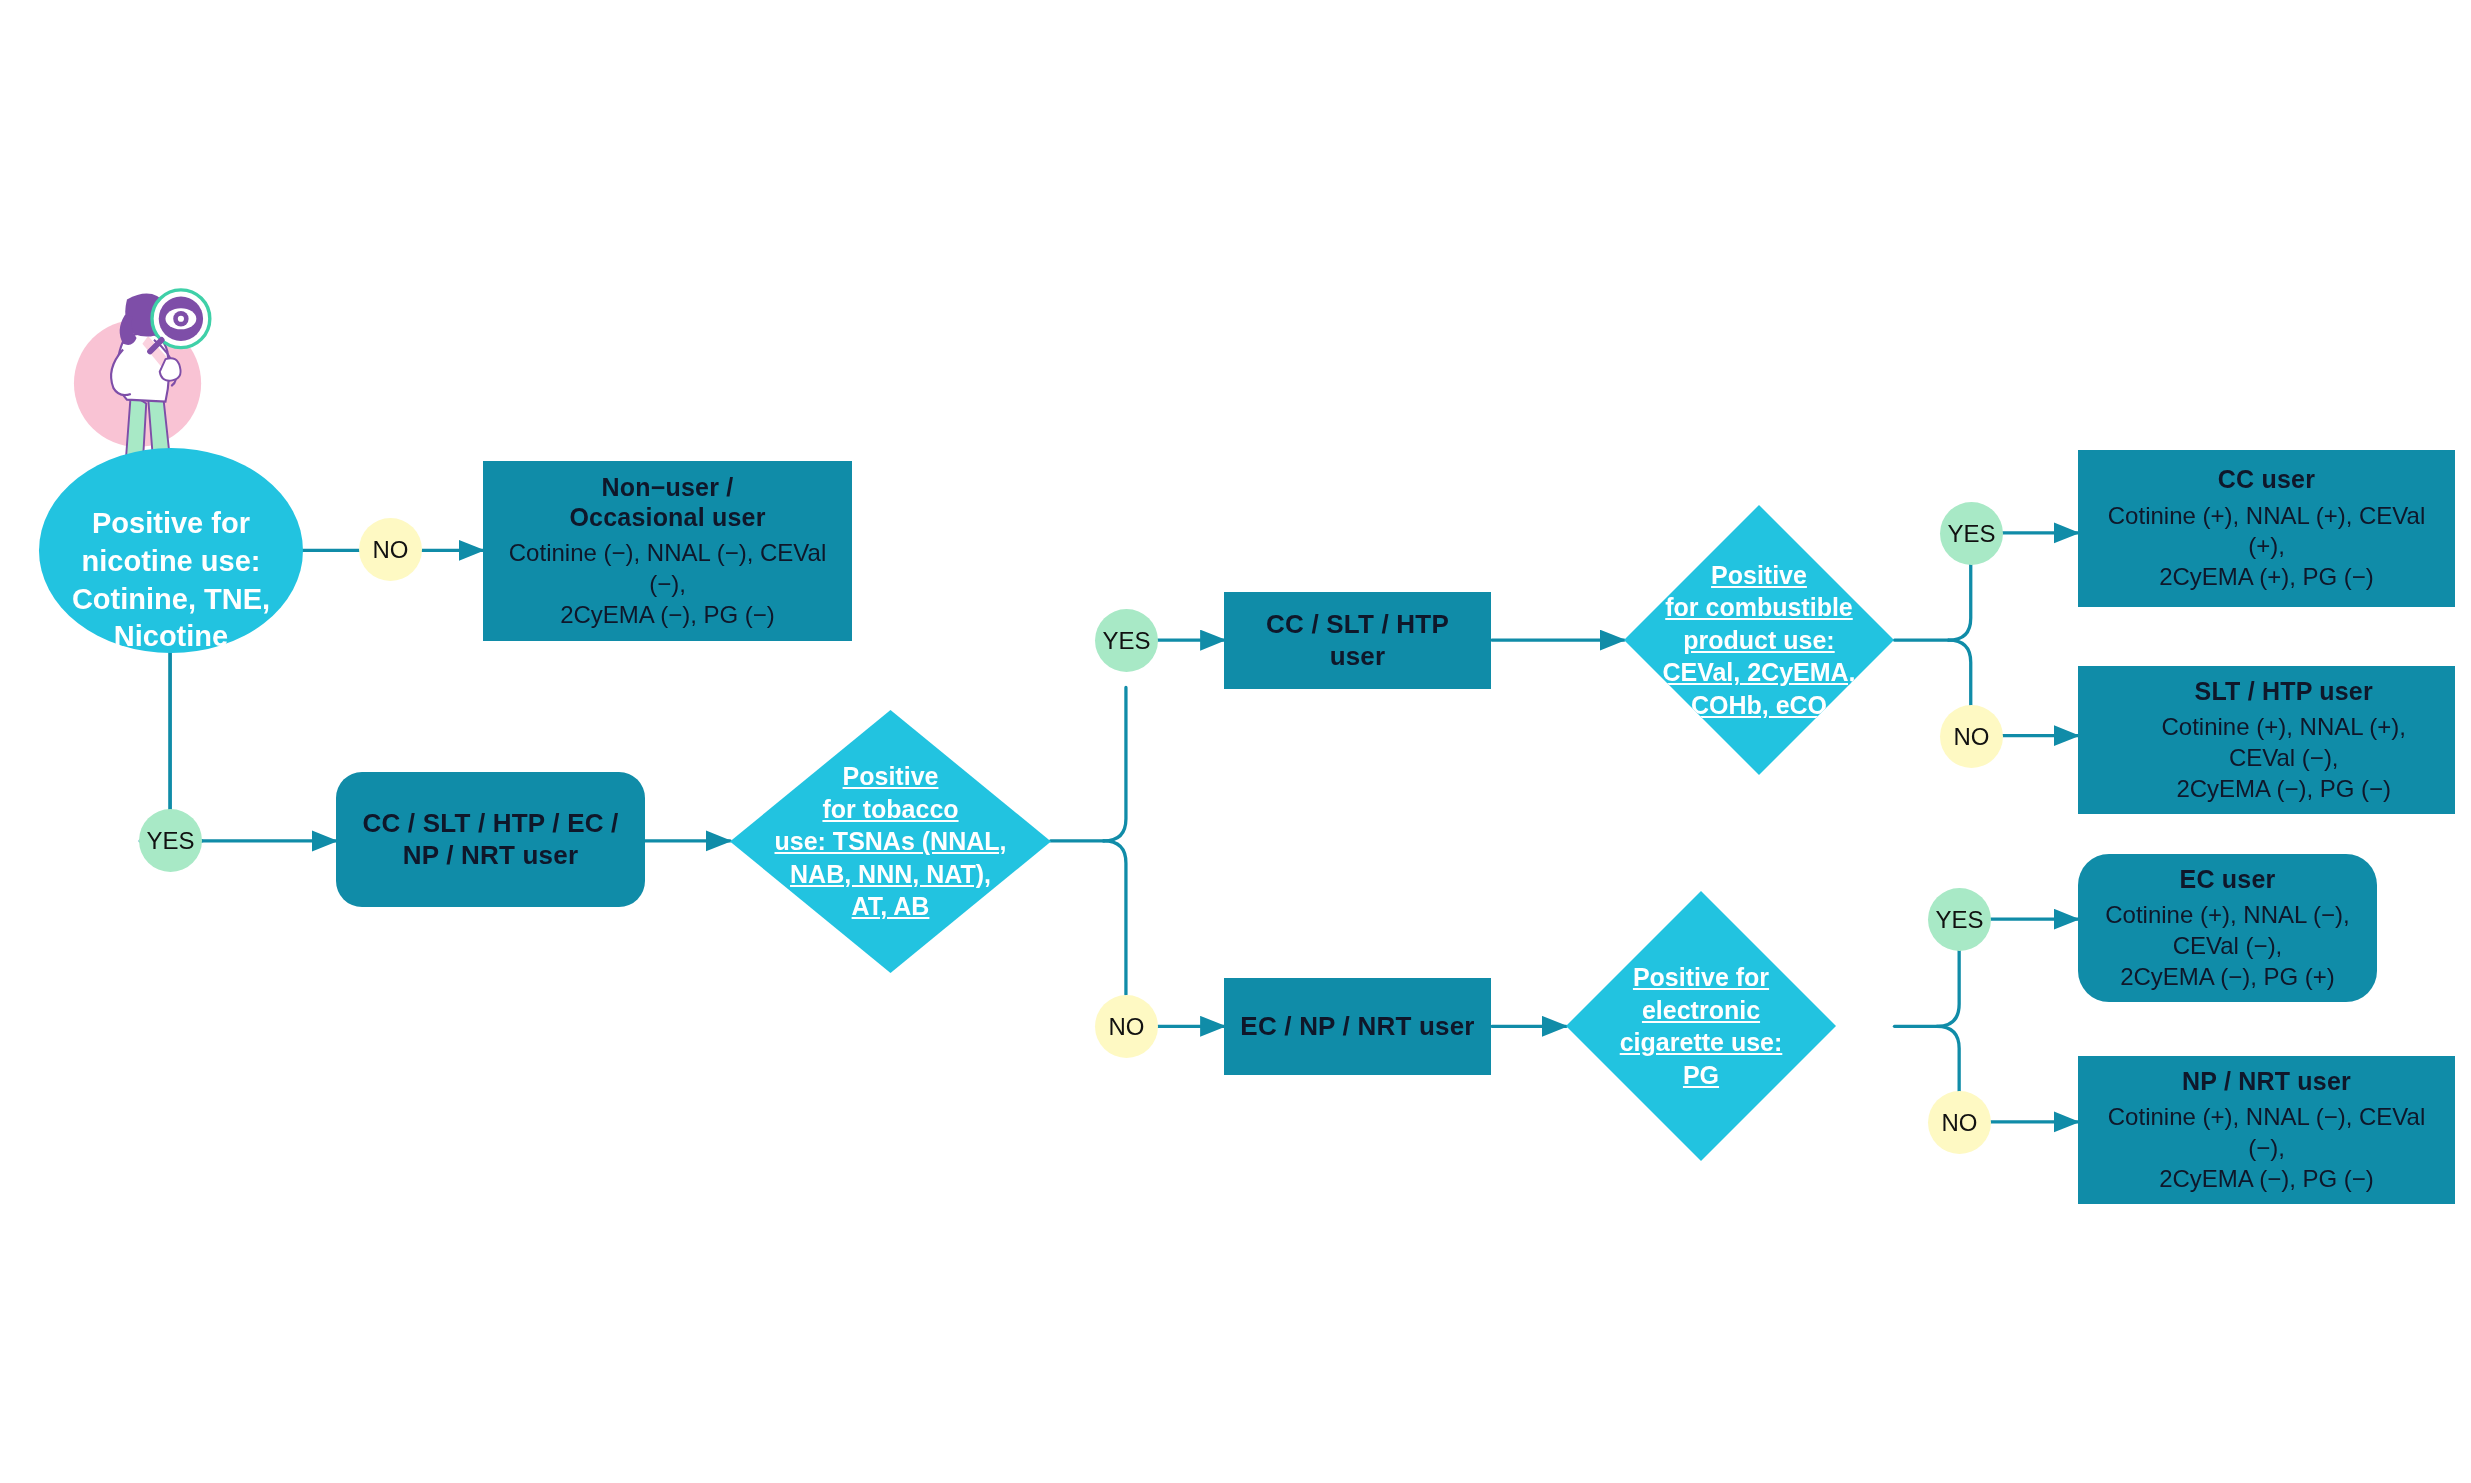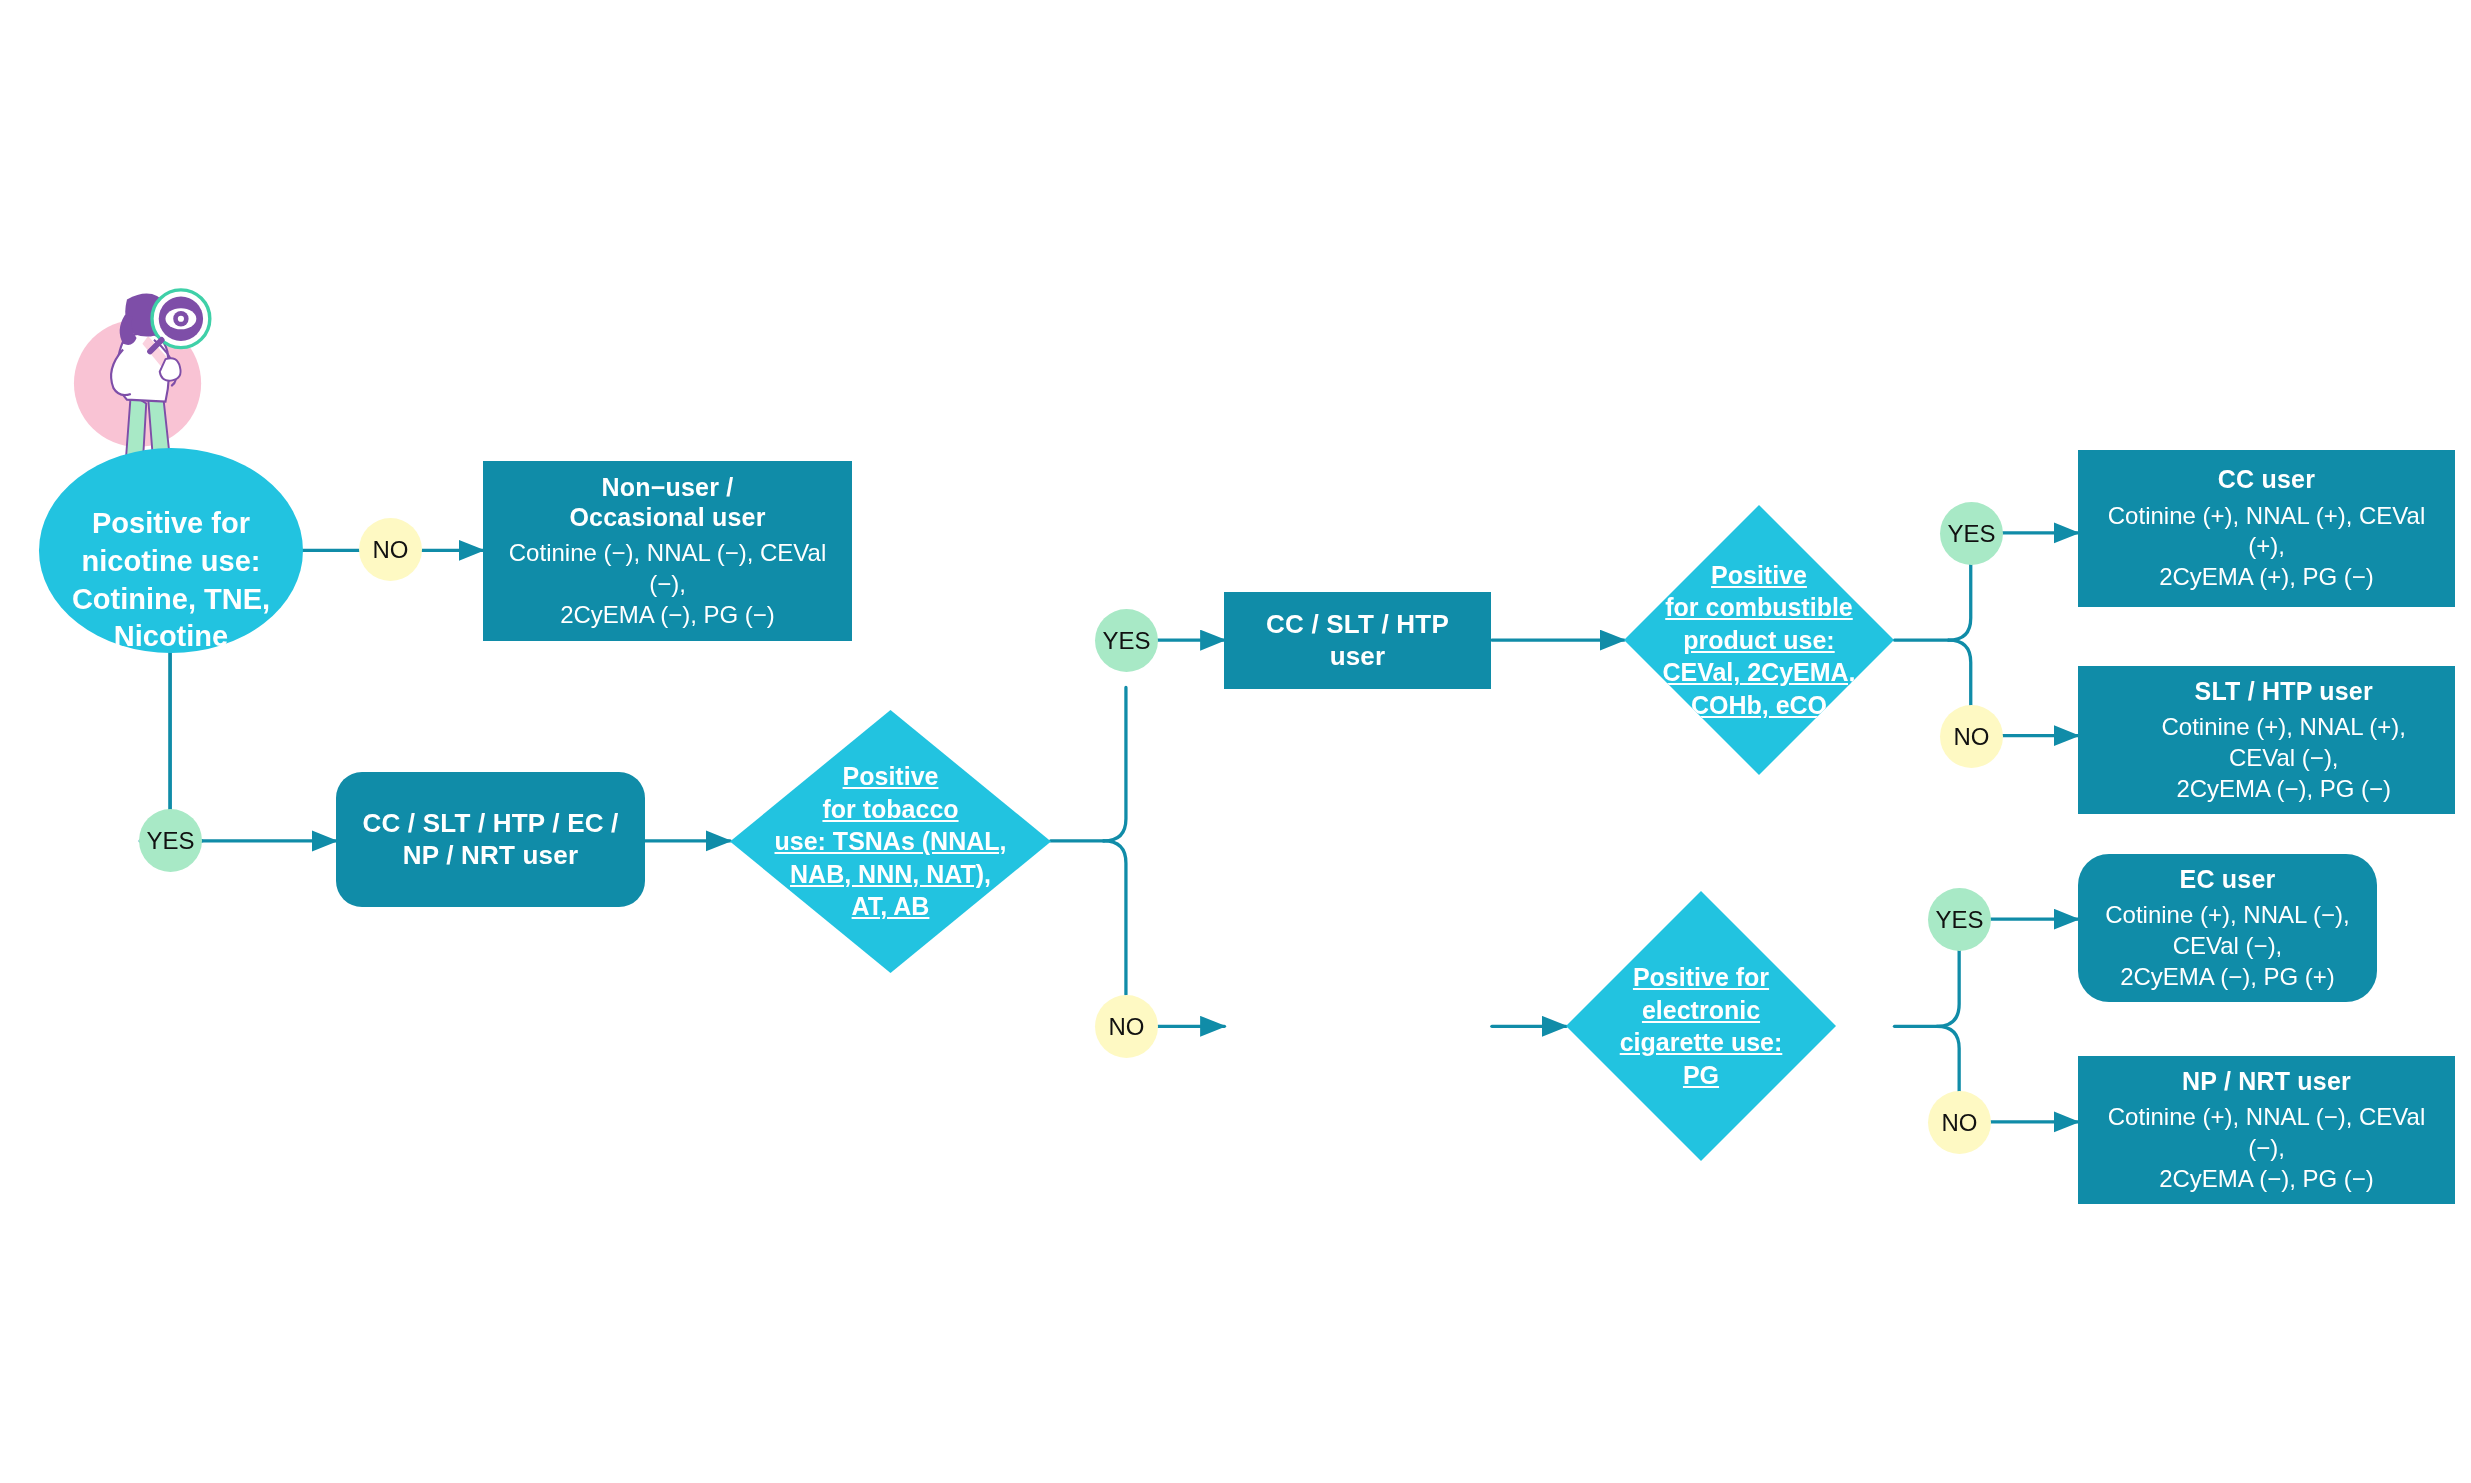--- a/index.html
+++ b/index.html
@@ -4,21 +4,21 @@
 <style>
   html,body{margin:0;padding:0;background:#ffffff;}
   body{width:2472px;height:1483px;position:relative;overflow:hidden;
        font-family:"Liberation Sans", sans-serif;}
   #canvas{position:absolute;inset:0;width:2472px;height:1483px;}
   #edges{position:absolute;left:0;top:0;width:2472px;height:1483px;}
 
   .node{position:absolute;box-sizing:border-box;}
 
   
-  .box{background:#108CA8;color:#ffffff;display:flex;flex-direction:column;
+  .box{background:#108CA8;color:#0f172a;display:flex;flex-direction:column;
        align-items:center;justify-content:center;text-align:center;
        padding:9.7px 13.5px;}
   .box .hdr{font-weight:bold;font-size:25px;line-height:1.22;letter-spacing:0.2px;}
   .box .sub{font-weight:normal;font-size:24px;line-height:1.28;margin-top:5.8px;}
   .box.single .hdr{font-size:26px;}
 
   
   .circle-start{background:#22C3E0;border-radius:50%;color:#fff;display:flex;
       align-items:center;justify-content:center;text-align:center;}
   .circle-start .txt{font-weight:bold;font-size:29px;line-height:1.3;
@@ -211,20 +211,23 @@
   </div>
 
   <div class="node box" style="left:2078px;top:666px;width:377px;height:148px;padding-left:48px;">
     <div class="hdr">SLT / HTP user</div>
     <div class="sub">
       <span>Cotinine (+), NNAL (+), CEVal (−),</span><br>
       <span>2CyEMA (−), PG (−)</span>
     </div>
   </div>
 
+  <div class="node box single" style="left:1224px;top:978px;width:267px;height:97px;">
+    <div class="hdr">EC / NP / NRT user</div>
+  </div>
 
   <div class="node diamond" style="left:1566px;top:891px;width:270px;height:270px;">
     <div class="txt">
       <span>Positive for</span><br>
       <span>electronic</span><br>
       <span>cigarette use:</span><br>
       <span>PG</span>
     </div>
   </div>
 

